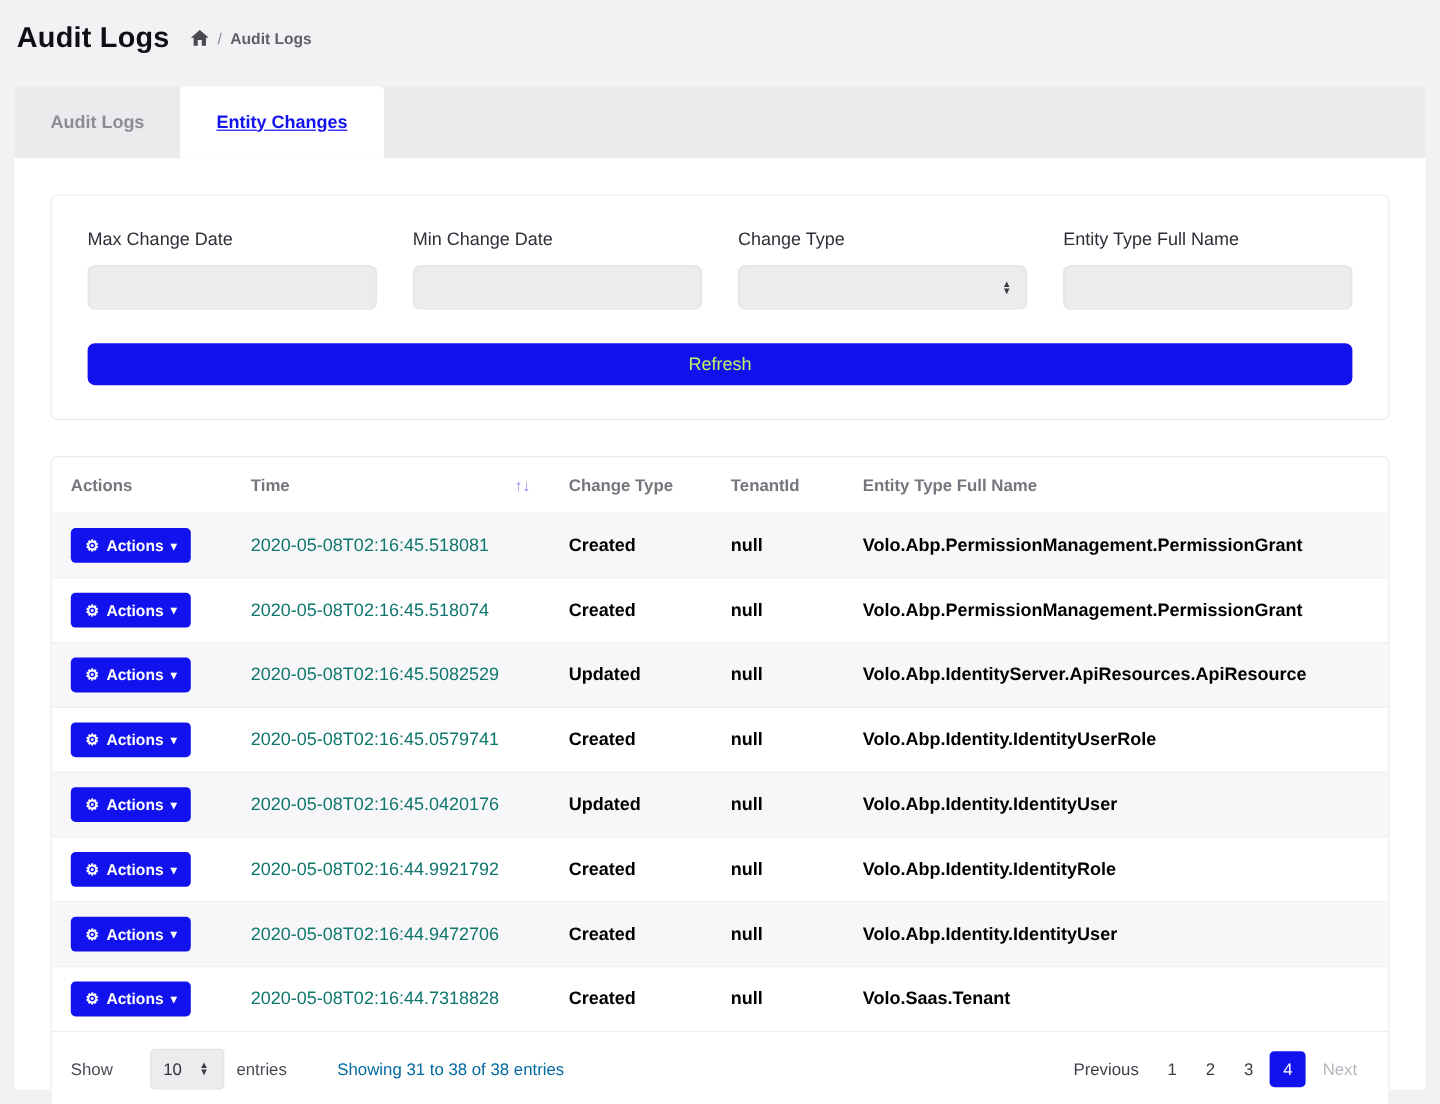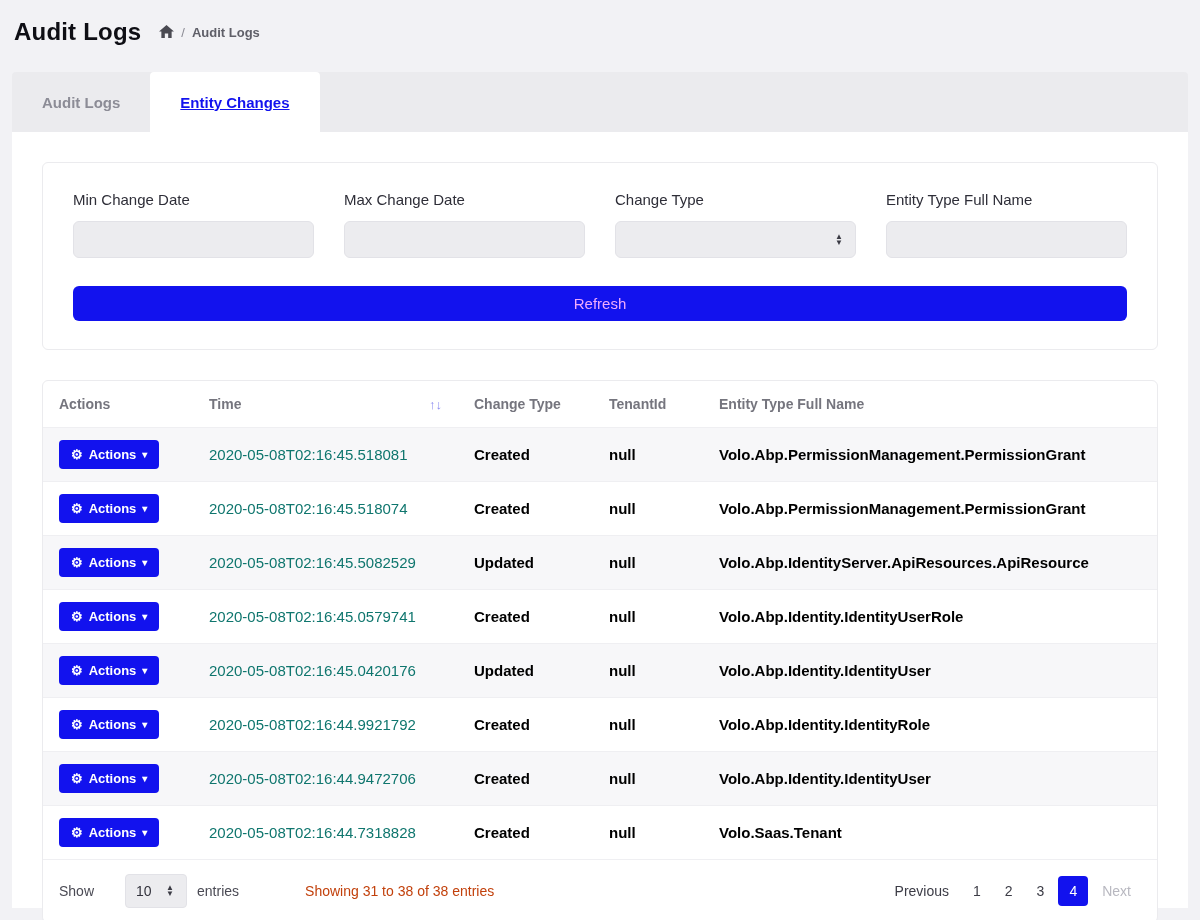--- a/index.html
+++ b/index.html
@@ -75,21 +75,21 @@
   }
   .updown-icon {
     position:absolute; right:12px; top:50%;
     transform:translateY(-50%);
     display:flex; flex-direction:column; align-items:center;
     font-size:8px; line-height:6px; color:#3a3a44;
   }
   .refresh-btn {
     margin-top:28px;
     width:100%; height:35px;
-    background:#1212ee; color:#f0abfc;
+    background:#1212ee; color:#bef264;
     border:none; border-radius:6px;
     font-size:15px; font-family:"Liberation Sans",sans-serif;
     cursor:pointer;
   }
 
   
   .table-card {
     margin-top:30px;
     border:1px solid #ebebee;
     border-radius:6px;
@@ -143,21 +143,21 @@
     width:62px; height:34px;
     background:#ececef;
     border:1px solid #e2e2e7;
     border-radius:4px;
     display:flex; align-items:center;
     padding:0 10px;
     font-size:14px; color:#32323c;
     cursor:pointer;
     margin-left:21px;
   }
-  .entries-info { margin-left:66px; color:#c2410c; font-size:14px; }
+  .entries-info { margin-left:42px; color:#0369a1; font-size:14px; }
   .pagination {
     margin-left:auto;
     display:flex; align-items:center; gap:4px;
     font-size:14px; color:#3c3c46;
   }
   .page-item {
     padding:7px 10px;
     border-radius:4px;
     cursor:pointer;
   }
@@ -183,25 +183,25 @@
 <div class="tab-strip">
   <div class="tab">Audit Logs</div>
   <div class="tab active">Entity Changes</div>
 </div>
 
 <div class="content-card">
 
   <div class="filter-card">
     <div class="filter-grid">
       <div>
+        <label class="field-label">Max Change Date</label>
+        <input class="text-input" type="text" value="" style="">
+      </div>
+      <div>
         <label class="field-label">Min Change Date</label>
-        <input class="text-input" type="text" value="" style="">
-      </div>
-      <div>
-        <label class="field-label">Max Change Date</label>
         <input class="text-input" type="text" value="" style="">
       </div>
       <div>
         <label class="field-label">Change Type</label>
         <div class="select-box">
           <span></span>
           <span class="updown-icon">
               <span>▲</span>
               <span>▼</span>
             </span>

